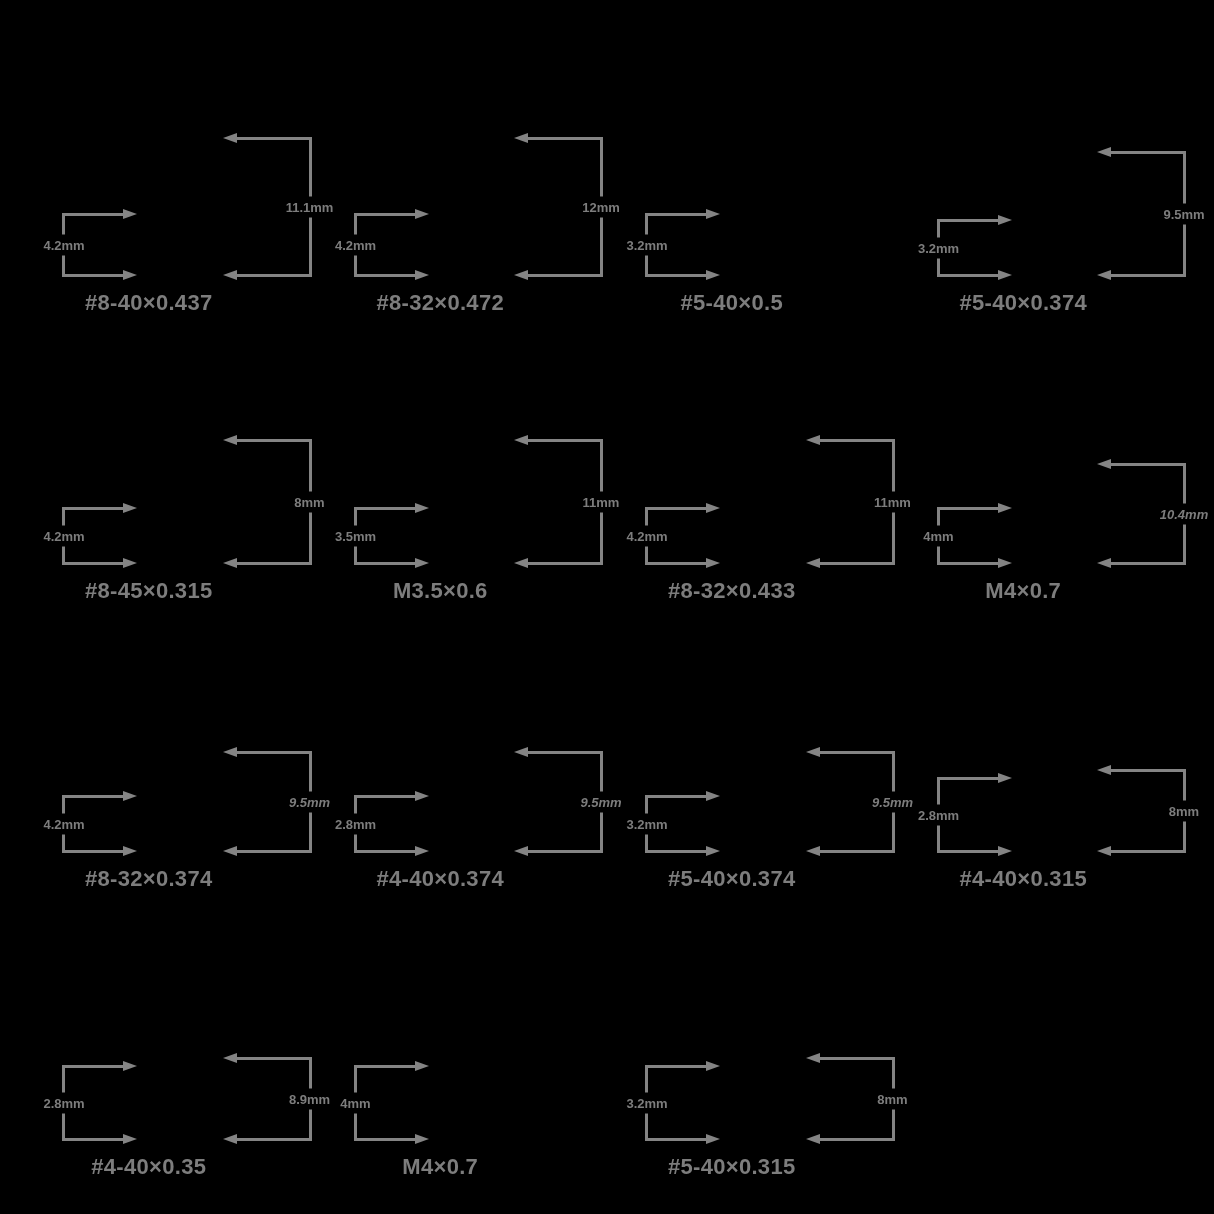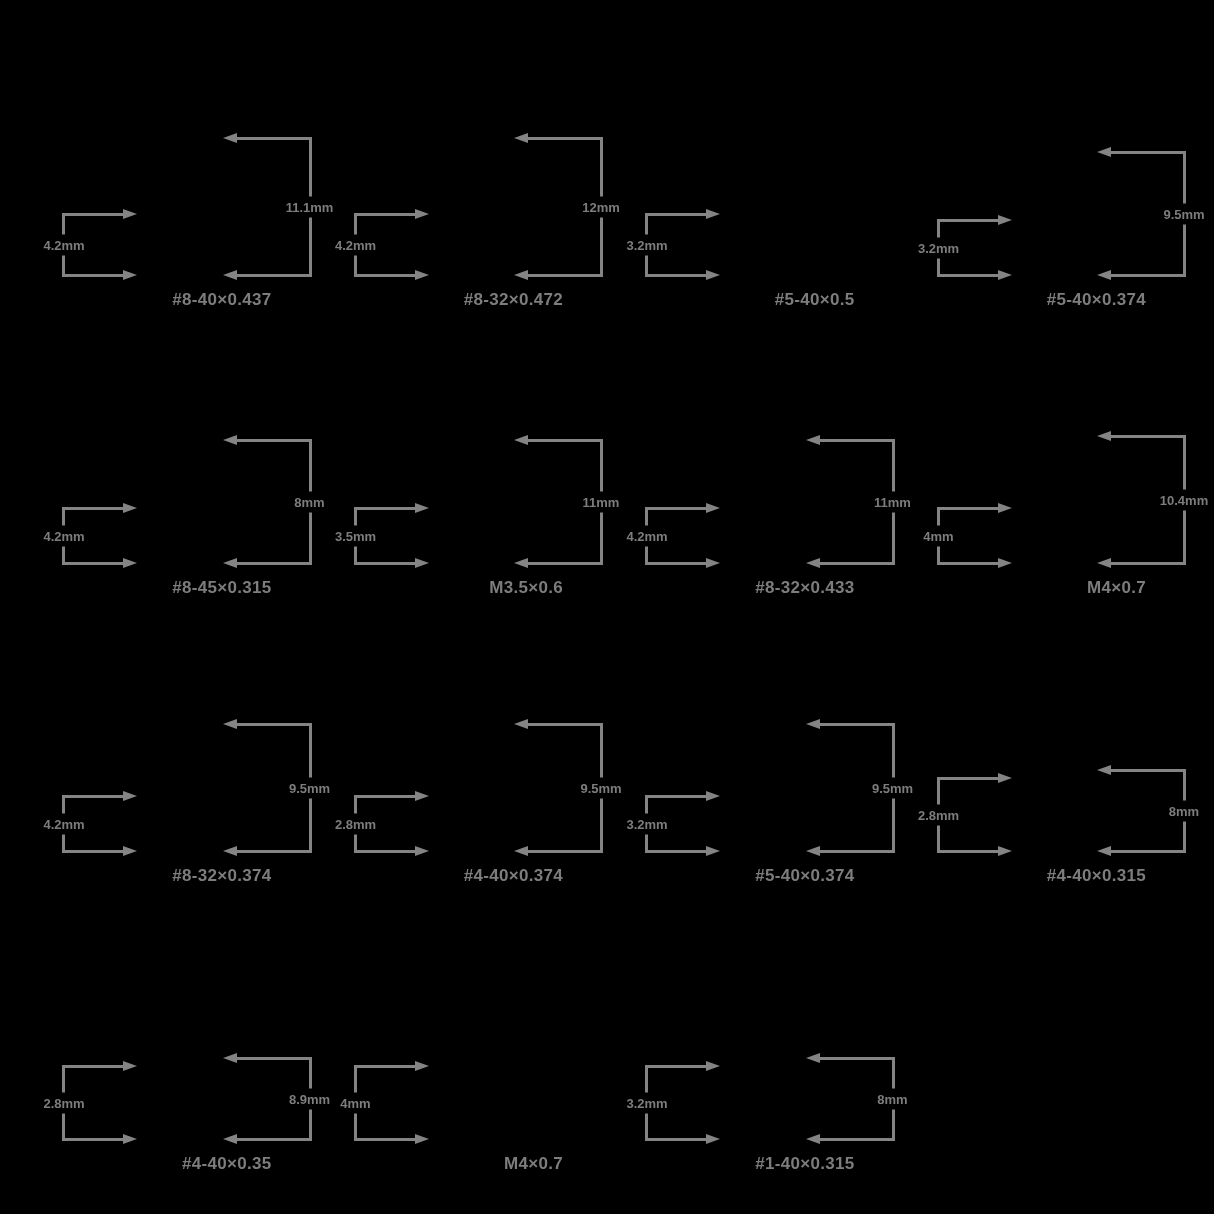--- a/index.html
+++ b/index.html
@@ -22,24 +22,24 @@
   .cell{position:relative;}
   .diagram{
     position:relative;
     margin-top:29px;
     height:150px;
     display:flex;align-items:flex-end;justify-content:space-between;
     padding:0 6px 0 36px;
   }
   .spec{
     margin-top:13px;
-    text-align:right;
+    text-align:center;
     padding-right:46px;
     color:var(--text);
-    font-size:17px;font-weight:bold;letter-spacing:.3px;
+    font-size:22px;font-weight:bold;letter-spacing:.3px;
   }
   
   .dim{position:relative;flex:0 0 auto;}
   .dim.left{width:78px;}
   .dim.right{width:96px;}
   .vline{position:absolute;top:0;bottom:0;width:3px;background:var(--line);}
   .dim.left  .vline{left:0;}
   .dim.right .vline{right:0;}
   .tick{position:absolute;height:3px;background:var(--line);}
   .dim.left  .tick{left:0;width:62px;}
@@ -55,21 +55,21 @@
     background:var(--bg);
     color:var(--text);
     font-size:13px;font-weight:bold;white-space:nowrap;
     padding:3px 2px;
   }
   .dim.left  .dim-label{left:2px;transform:translate(-50%,-50%);}
   .dim.right .dim-label{right:2px;transform:translate(50%,-50%);}
   
   .r1 .dim.left {height:64px;}  .r1 .dim.right{height:140px;}
   .r2 .dim.left {height:58px;}  .r2 .dim.right{height:126px;}
-  .r3 .dim.left {height:58px;}  .r3 .dim.right{height:130px;}
+  .r3 .dim.left {height:58px;}  .r3 .dim.right{height:102px;font-style:italic;}
   .r4 .dim.left {height:76px;}  .r4 .dim.right{height:84px;}
 </style>
 </head>
 <body>
 
 <div class="grid">
   <div class="cell r1">
     <div class="diagram">
       <div class="dim left">
         <span class="vline"></span>
@@ -431,15 +431,15 @@
         <span class="vline"></span>
         <span class="tick top">
             <i class="arr"></i>
           </span>
         <span class="tick bot">
             <i class="arr"></i>
           </span>
         <span class="dim-label">8mm</span>
       </div>
     </div>
-    <div class="spec">#1-40×0.315</div>
+    <div class="spec">#5-40×0.315</div>
   </div>
 </div>
 
 </body></html>

